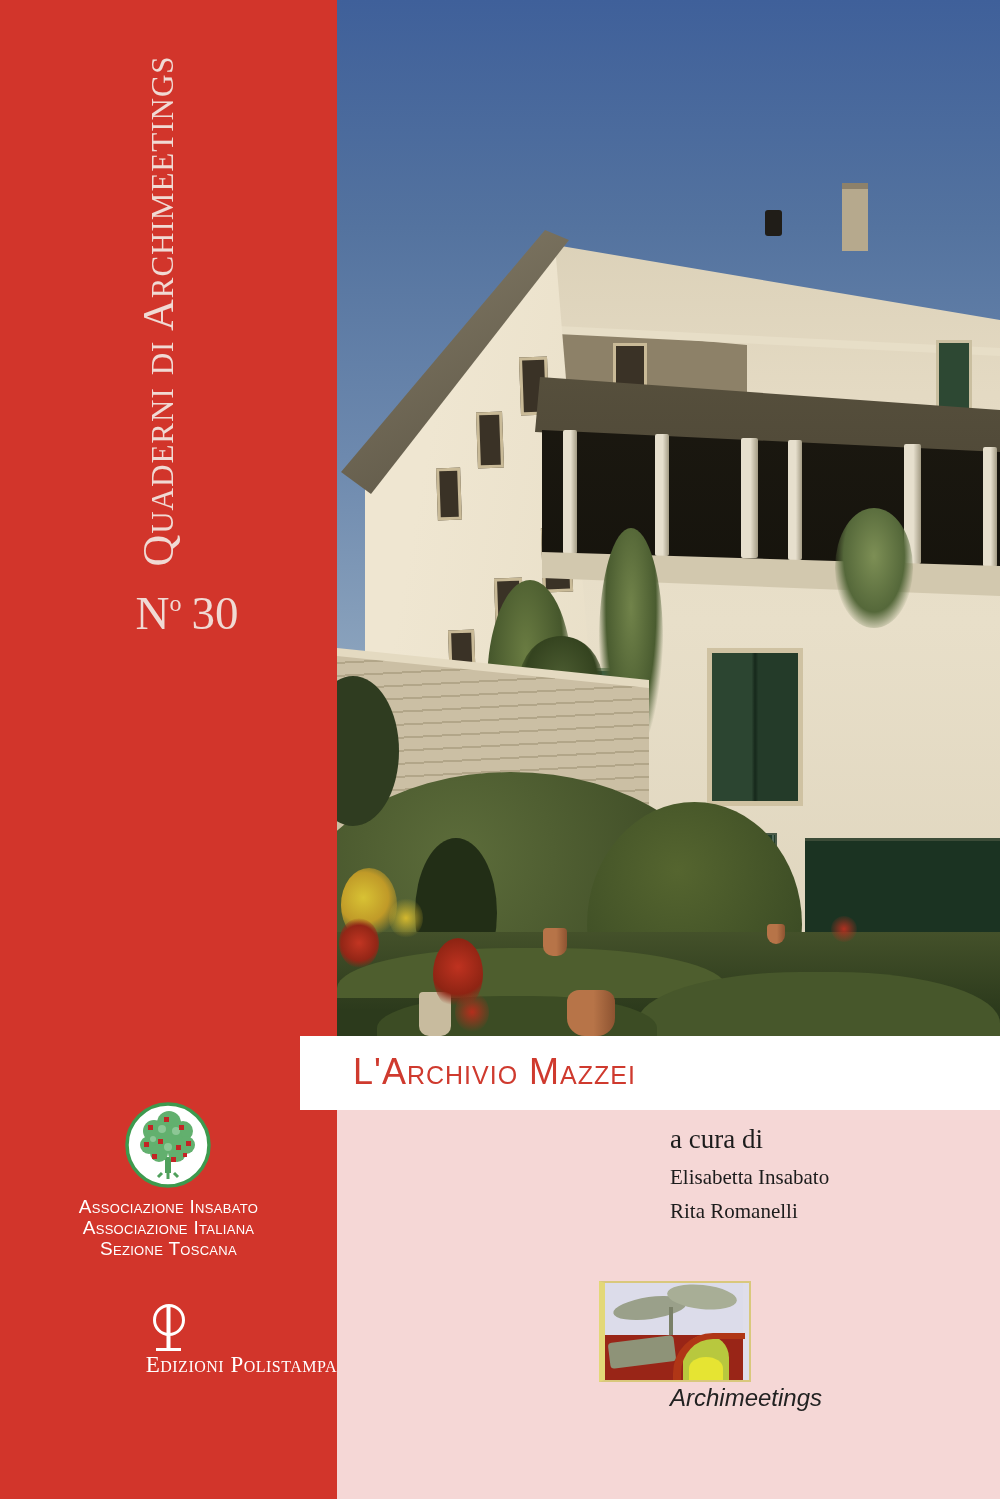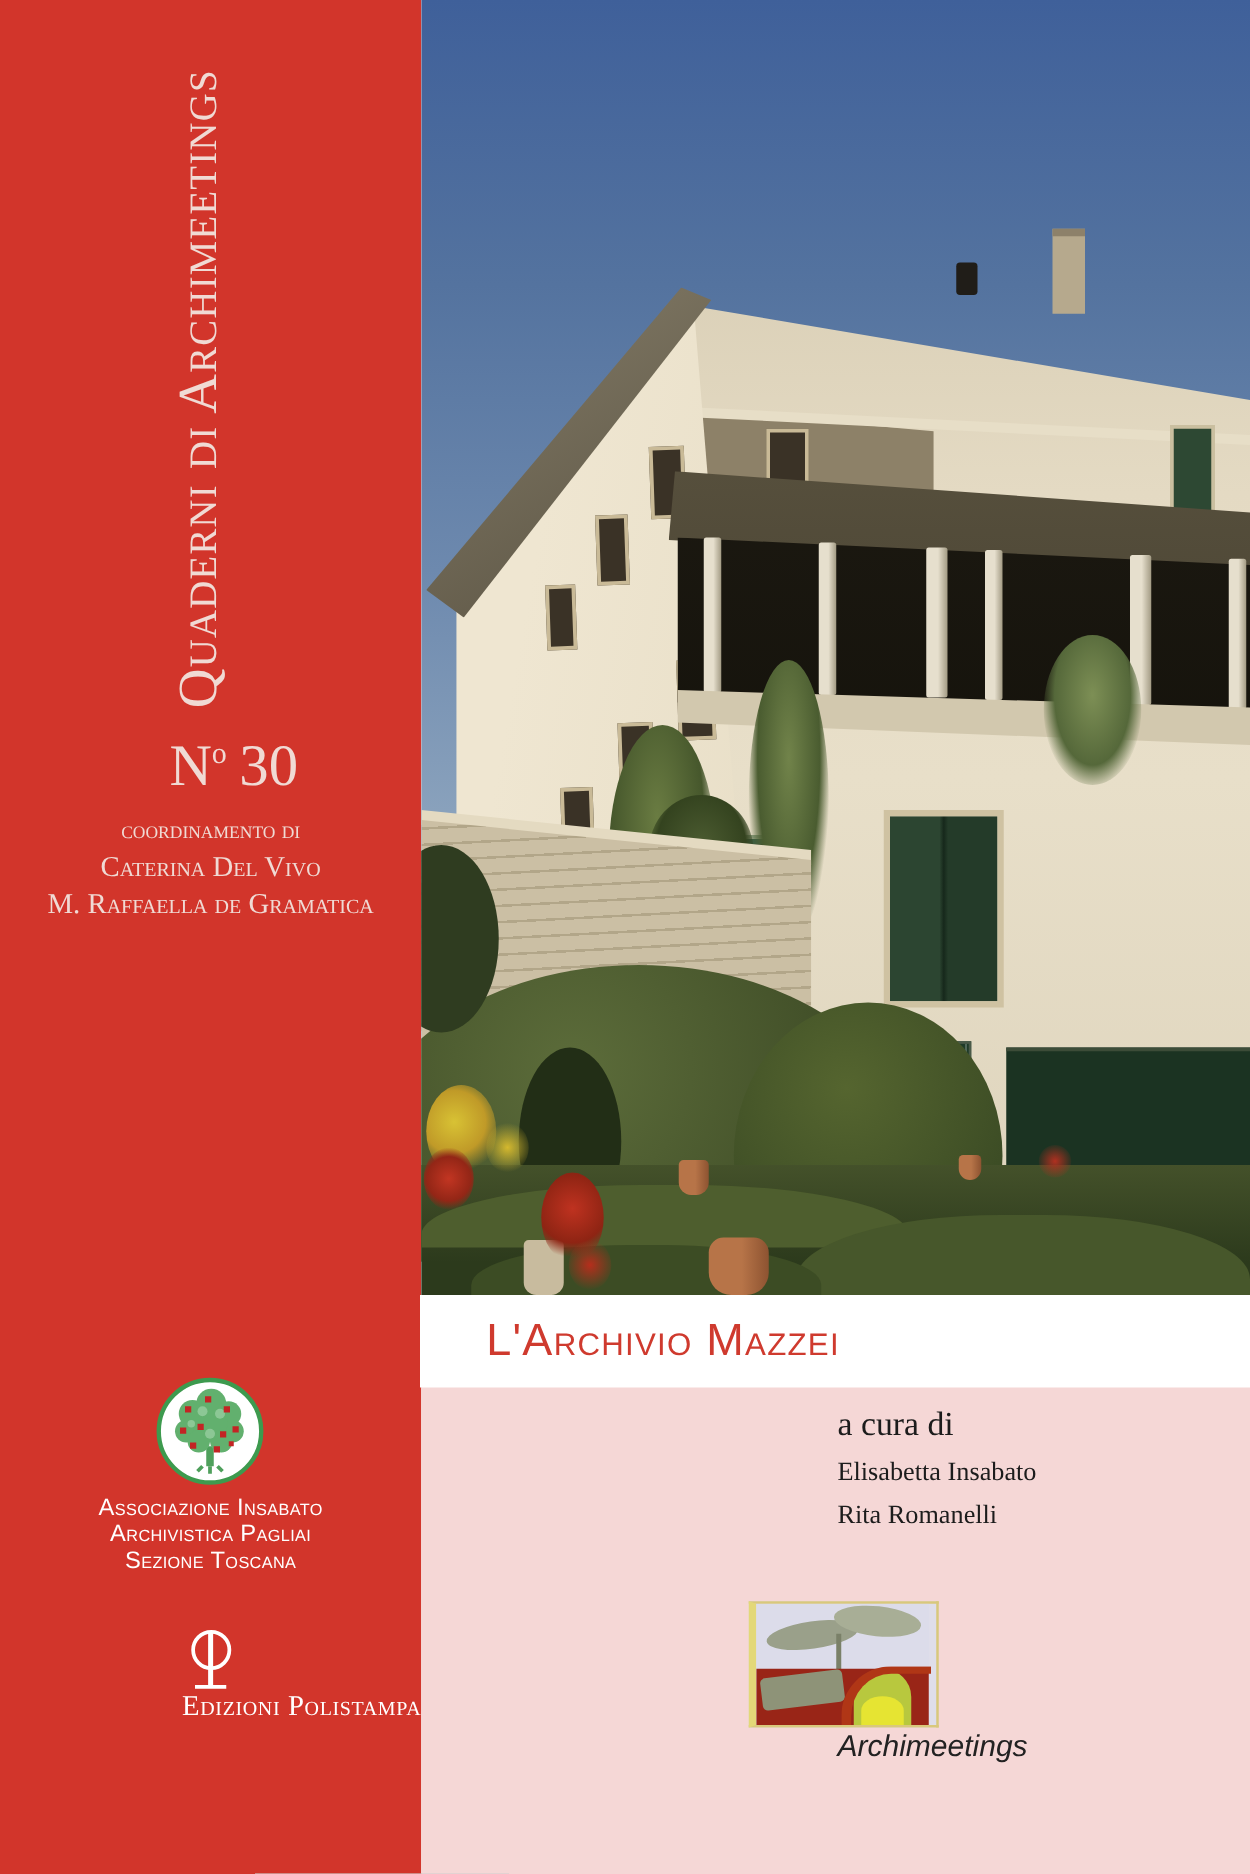--- a/index.html
+++ b/index.html
@@ -80,21 +80,21 @@
   .steps{left:48px;top:900px;width:185px;height:32px;background:#b7ab90;transform:rotate(3deg);}
   .hedge{position:absolute;border-radius:50%;}
   .garden{left:0;top:932px;width:663px;height:104px;
        background:linear-gradient(180deg,#44512a,#2c3a1c 75%);}
   .hedgerow{position:absolute;border-radius:45% 45% 0 0 / 80% 80% 0 0;background:#4e5e2e;}
   .pot{position:absolute;background:linear-gradient(90deg,#b77448 55%,#8d5331);
        border-radius:4px 4px 10px 10px;}
   .flw{position:absolute;border-radius:50%;}
 
   
-  .title-band{position:absolute;left:300px;top:1036px;width:592px;height:74px;background:#fff;margin-left:36px;}
+  .title-band{position:absolute;left:300px;top:1036px;width:592px;height:74px;background:#fff;}
   .title-text{position:absolute;left:53px;top:12px;font-family:"Liberation Sans",sans-serif;
        font-variant:small-caps;font-size:36px;line-height:48px;letter-spacing:1px;
        color:var(--c-title_red,#cf3a2e);}
 
   
   .pink-panel{position:absolute;left:337px;top:1110px;width:663px;height:473px;
        background:var(--c-panel_pink,#f5d7d6);}
   .credits-intro{position:absolute;left:333px;top:14px;font-size:27px;color:#1c1c1c;}
   .credits-names{position:absolute;left:333px;top:50px;font-size:21px;line-height:34px;
        color:#1c1c1c;}
@@ -108,25 +108,20 @@
 </head>
 <body>
 
 <div class="page">
 
   <div class="col-red">
     <div class="vertical-title sc">Quaderni di Archimeetings</div>
 
     <div class="issue"><span>N</span><sup>o</sup><span>30</span></div>
 
-    <div class="coord">
-      <div class="coord-l1 sc">coordinamento di</div>
-      <div class="coord-l2 sc">Caterina Del Vivo</div>
-      <div class="coord-l3 sc">M. Raffaella de Gramatica</div>
-    </div>
 
     <svg class="tree-logo" viewBox="0 0 88 88">
       <circle cx="44" cy="44" r="41" fill="#ffffff" stroke="#3d9a4e" stroke-width="3.5"></circle>
       <rect x="41" y="56" width="6" height="16" fill="#4fa05c"></rect>
       <path d="M38 72 L34 76 M50 72 L54 76 M44 72 L44 78" stroke="#4fa05c" stroke-width="3"></path>
       <g fill="#62b06e">
         <circle cx="30" cy="30" r="11"></circle>
           <circle cx="45" cy="22" r="12"></circle>
         <circle cx="59" cy="30" r="10"></circle>
           <circle cx="25" cy="44" r="9"></circle>
@@ -150,21 +145,21 @@
           <rect x="34" y="38" width="5" height="5"></rect>
         <rect x="52" y="44" width="5" height="5"></rect>
           <rect x="28" y="53" width="5" height="5"></rect>
         <rect x="47" y="56" width="5" height="5"></rect>
           <rect x="59" y="52" width="4" height="4"></rect>
       </g>
     </svg>
 
     <div class="assoc">
       <div class="sc">Associazione Insabato</div>
-      <div class="sc">Archivistica Pagliai</div>
+      <div class="sc">Associazione Italiana</div>
       <div class="sc">Sezione Toscana</div>
     </div>
 
     <svg class="p-logo" viewBox="0 0 48 52">
       <circle cx="25" cy="18" r="14.5" fill="none" stroke="#ffffff" stroke-width="3"></circle>
       <rect x="22.5" y="4" width="4" height="44" fill="#ffffff"></rect>
       <rect x="12" y="46" width="25" height="3" fill="#ffffff"></rect>
     </svg>
 
     <div class="publisher sc">Edizioni Polistampa</div>

